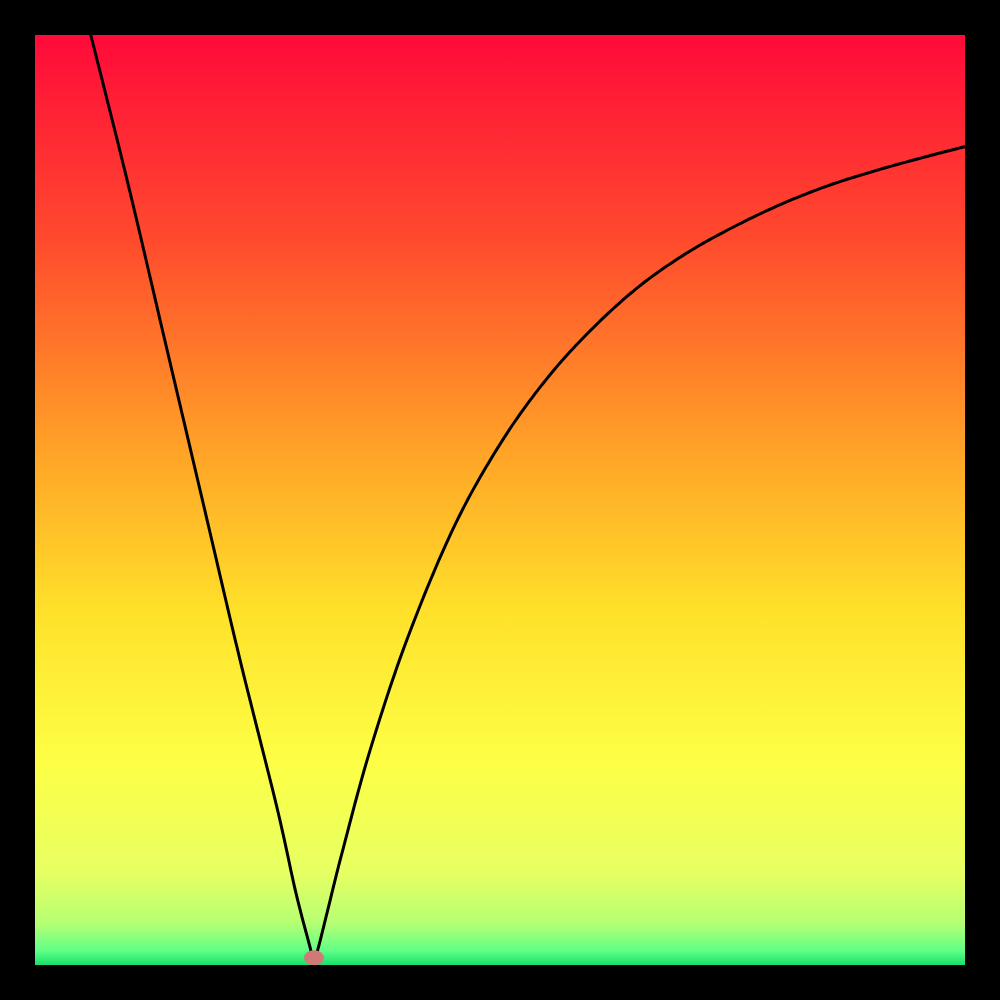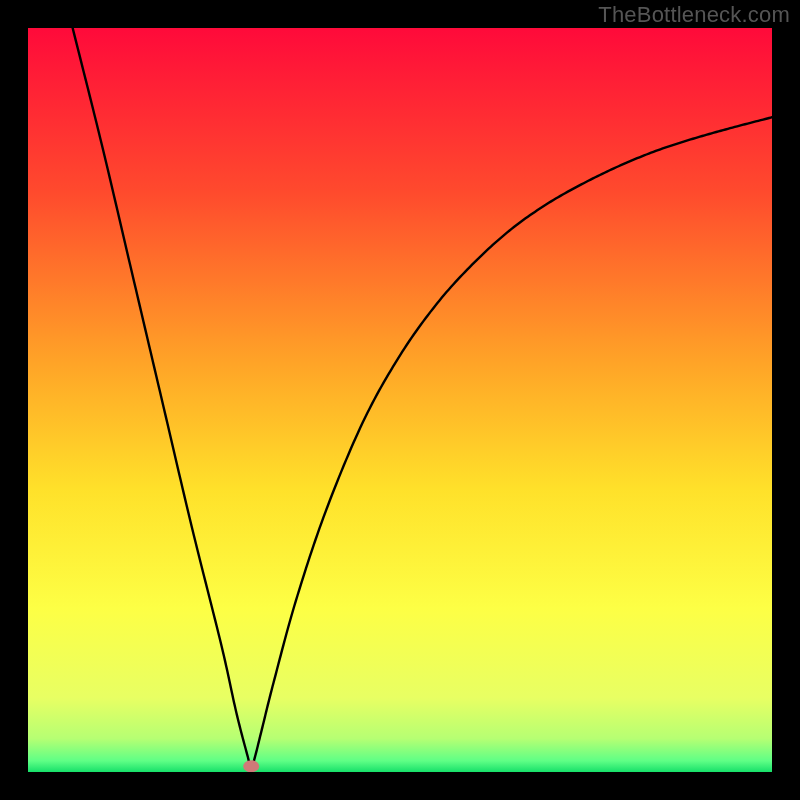--- a/index.html
+++ b/index.html
@@ -35,21 +35,20 @@
     font-weight: 500;
     letter-spacing: 0.2px;
     user-select: none;
   }
   svg { display: block; }
 </style>
 </head>
 <body>
 
 <div class="frame">
-  <div class="watermark">TheBottleneck.com</div>
   <div class="plot">
     <svg id="chart-svg" width="744" height="744" viewBox="0 0 744 744">
       <defs>
         <linearGradient id="bg-grad" x1="0" y1="0" x2="0" y2="1">
             <stop offset="0%" stop-color="#ff0a3a"></stop>
             <stop offset="22%" stop-color="#ff4a2d"></stop>
             <stop offset="45%" stop-color="#ffa427"></stop>
             <stop offset="62%" stop-color="#ffe12a"></stop>
             <stop offset="78%" stop-color="#fdff45"></stop>
             <stop offset="90%" stop-color="#e8ff63"></stop>

